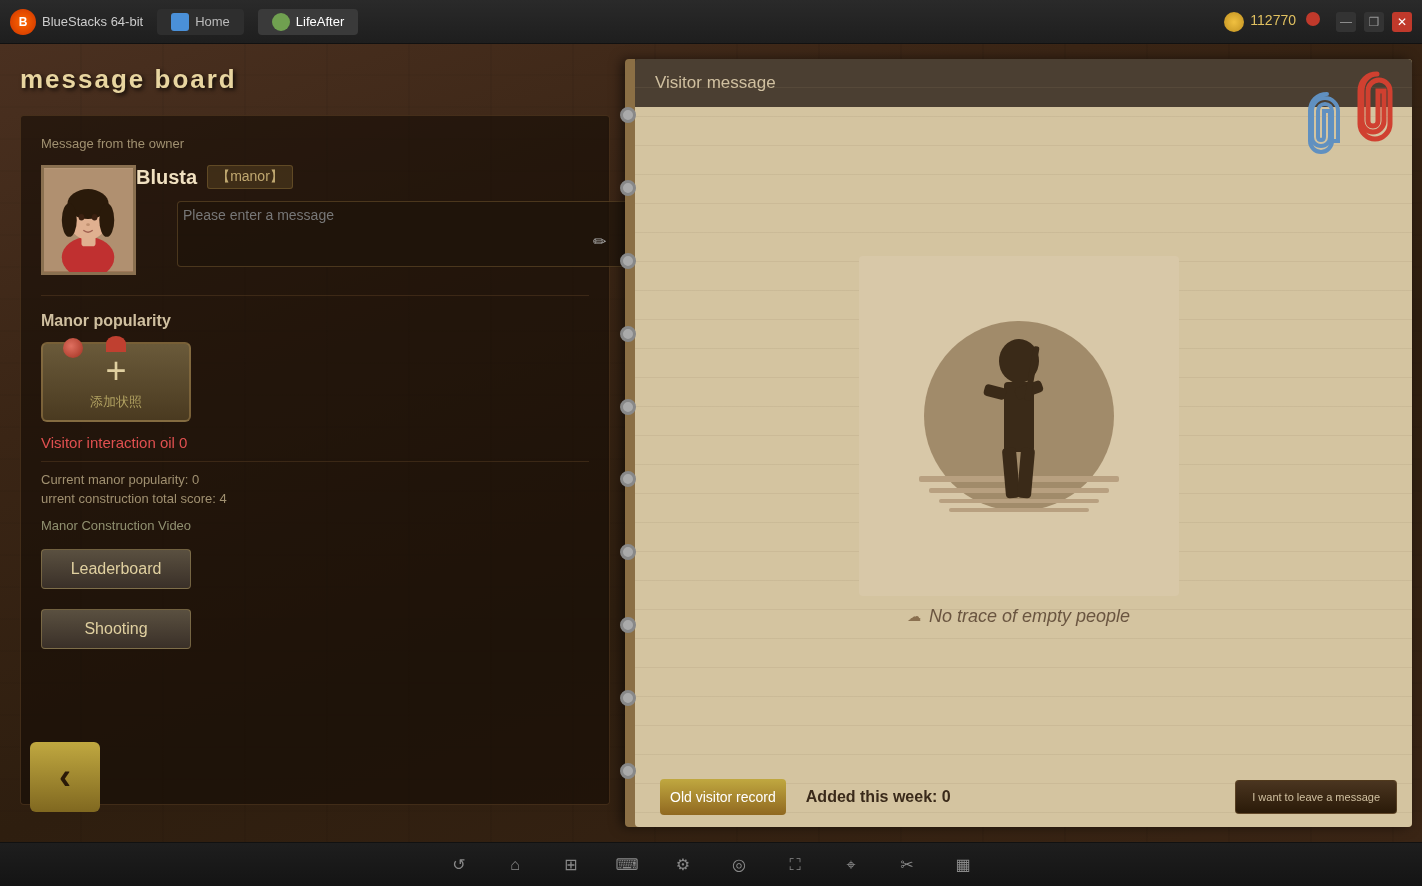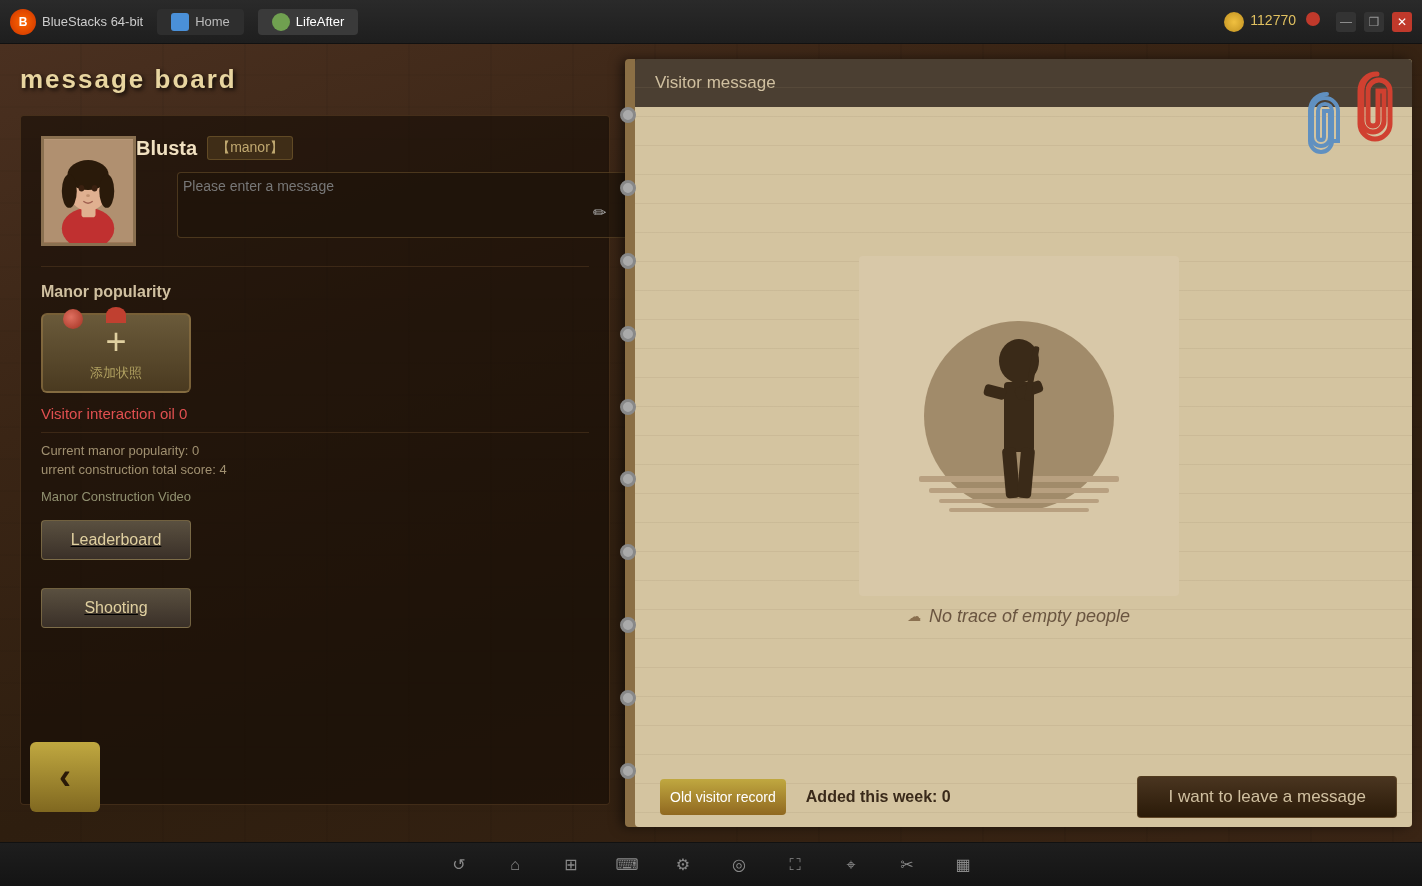--- a/index.html
+++ b/index.html
@@ -307,23 +307,22 @@
 
     .construction-video {
       color: #909070;
       font-size: 13px;
       margin: 12px 0;
     }
 
     .action-buttons {
       display: flex;
       flex-direction: column;
-      gap: 28px;
+      gap: 20px;
       margin-top: 16px;
-      text-decoration: underline;
     }
 
     .action-btn {
       width: 150px;
       padding: 10px 20px;
       background: linear-gradient(180deg, #5a5040 0%, #3a3028 100%);
       border: 1px solid rgba(150, 130, 80, 0.6);
       border-radius: 4px;
       color: #e0d0a0;
       font-size: 16px;
@@ -465,23 +464,23 @@
       font-size: 16px;
       font-weight: bold;
       flex: 1;
       padding-left: 10px;
     }
 
     .leave-message-btn {
       background: linear-gradient(180deg, #4a3520 0%, #2a1a08 100%);
       border: 1px solid rgba(120, 90, 50, 0.5);
       border-radius: 4px;
-      padding: 10px 30px;
+      padding: 10px 16px;
       color: #d0c0a0;
-      font-size: 17px;
+      font-size: 11px;
       cursor: pointer;
     }
 
     
     .back-button {
       position: absolute;
       left: 30px;
       bottom: 30px;
       width: 70px;
       height: 70px;
@@ -573,20 +572,21 @@
     <div class="ctrl-btn close">✕</div>
   </div>
 </div>
 
 <div class="game-area">
   <div class="game-bg"></div>
 
   <div class="message-board">
     <div class="board-title">message board</div>
     <div class="board-content">
+      <div class="owner-label">Message from the owner</div>
       <div class="owner-section">
         <div class="avatar-frame">
           
           <svg viewBox="0 0 95 110" xmlns="http://www.w3.org/2000/svg" class="avatar-img">
             <rect width="95" height="110" fill="#b09070"></rect>
 
             <ellipse cx="47" cy="95" rx="28" ry="22" fill="#c03030"></ellipse>
 
             <rect x="40" y="65" width="15" height="18" fill="#e0b090" rx="3"></rect>
 

